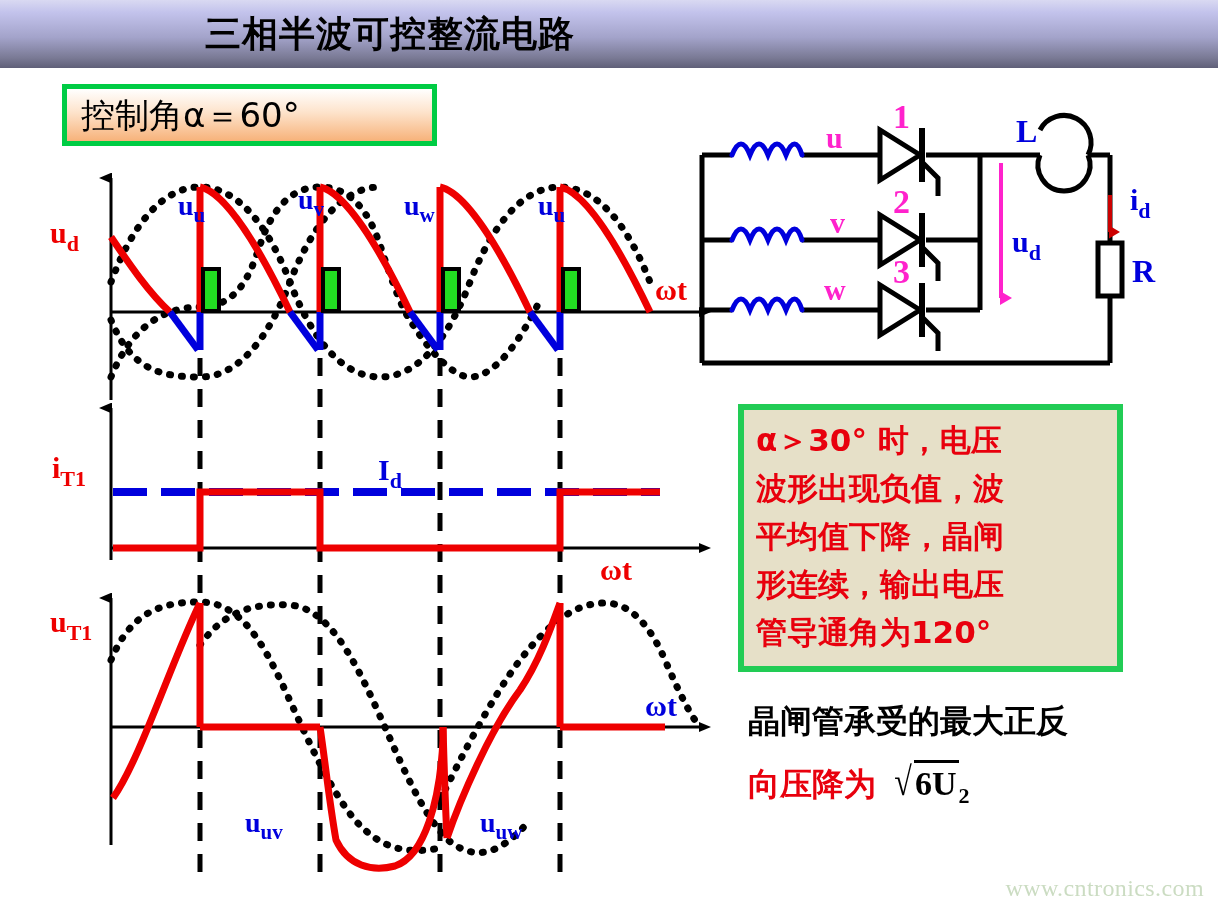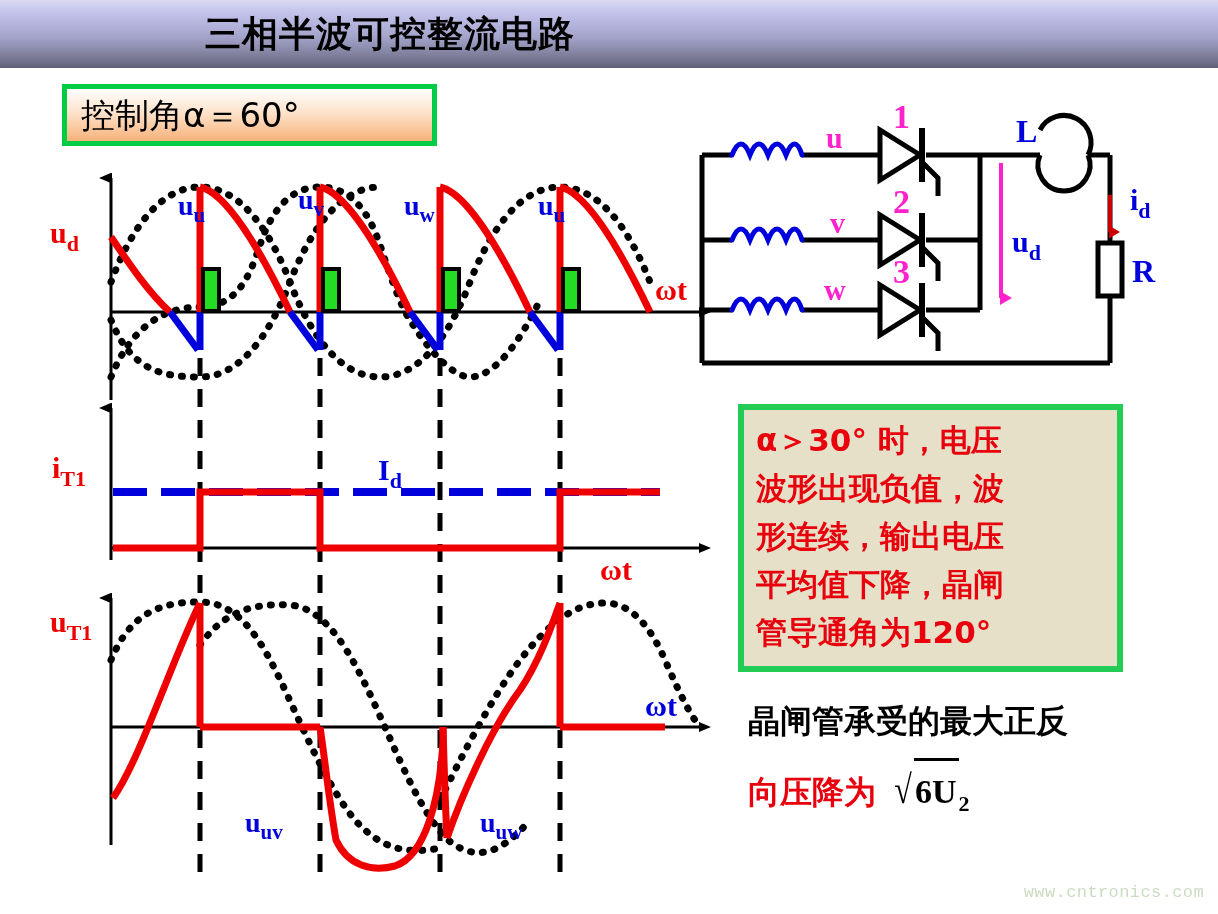--- a/index.html
+++ b/index.html
@@ -49,27 +49,27 @@
     font-family:"DejaVu Sans", sans-serif;white-space:nowrap;
   }
 
   
   #stmt{position:absolute;left:748px;top:700px;width:460px;}
   #stmt .l1{color:#000000;font-weight:bold;font-size:32px;font-family:"DejaVu Sans",sans-serif;white-space:nowrap;}
   #stmt .l2{color:#e8000d;font-weight:bold;font-size:32px;font-family:"DejaVu Sans",sans-serif;white-space:nowrap;margin-top:14px;display:flex;align-items:baseline;}
   #stmt .formula{display:inline-block;margin-left:16px;color:#000;position:relative;}
   #stmt .rad{position:relative;display:inline-block;font-size:34px;font-family:"Liberation Serif",serif;}
   #stmt .radsym{font-size:40px;display:inline-block;transform:scaleX(0.8);}
-  #stmt .radbody{border-top:3px solid #000;padding:12px 2px 0 1px;display:inline-block;font-weight:bold;font-size:34px;font-family:"Liberation Serif",serif;}
+  #stmt .radbody{border-top:3px solid #000;padding:2px 2px 0 1px;display:inline-block;font-weight:bold;font-size:34px;font-family:"Liberation Serif",serif;}
   #stmt .sub{font-size:22px;vertical-align:sub;font-weight:bold;}
 
   
   #watermark{
-    position:absolute;right:14px;bottom:12px;color:#cbdcc2;font-size:17px;
-    font-family:Liberation Mono, monospace;letter-spacing:.4px;
+    position:absolute;right:14px;bottom:12px;color:#cbdcc2;font-size:24px;
+    font-family:Liberation Serif, serif;letter-spacing:.4px;
   }
 </style>
 </head>
 <body>
 
 <div id="titlebar">
   <div class="ttxt" id="title-main">三相半波可控整流电路</div>
 </div>
 
 <div id="alpha-box">
@@ -311,22 +311,22 @@
     <tspan>u</tspan><tspan font-size="22" dy="8">d</tspan>
   </text>
   <text x="440" y="110" font-size="30" font-weight="bold" fill="#0000dd" font-family="'Liberation Serif',serif">
     <tspan>i</tspan><tspan font-size="22" dy="8">d</tspan>
   </text>
 </svg>
 
 <div id="note-box">
   <div class="line">α＞30° 时，电压</div>
   <div class="line">波形出现负值，波</div>
+  <div class="line">平均值下降，晶闸</div>
   <div class="line">形连续，输出电压</div>
-  <div class="line">平均值下降，晶闸</div>
   <div class="line">管导通角为120°</div>
 </div>
 
 <div id="stmt">
   <div class="l1">晶闸管承受的最大正反</div>
   <div class="l2">
     <span>向压降为</span>
     <span class="formula">
       <span class="rad"><span class="radsym">√</span><span class="radbody">6U</span><span class="sub">2</span></span>
     </span>

